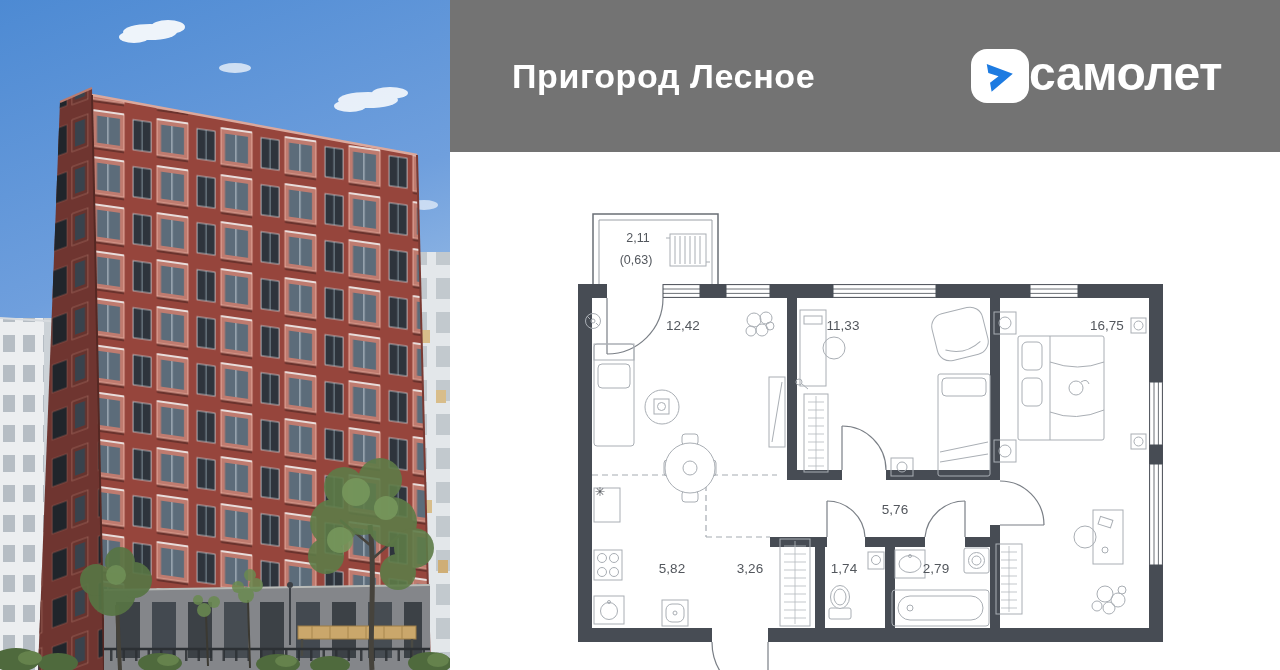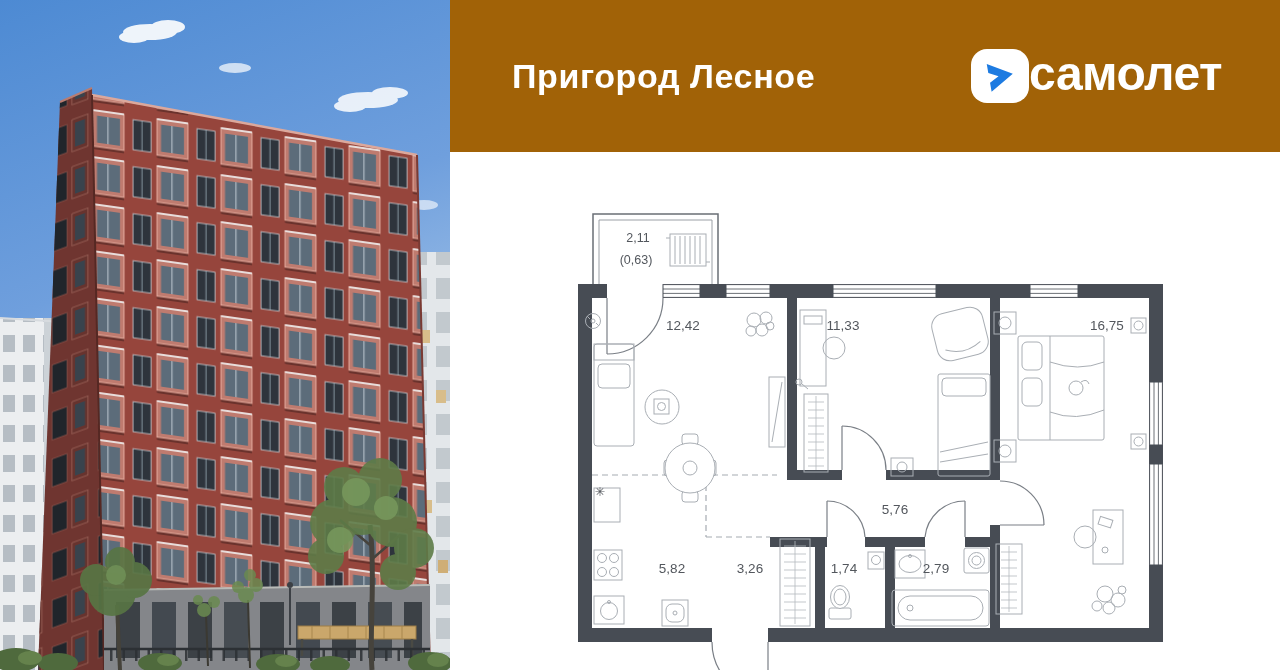--- a/index.html
+++ b/index.html
@@ -204,21 +204,21 @@
         <g fill="#65824c">
           <ellipse cx="30" cy="658" rx="12" ry="7"></ellipse>
             <ellipse cx="168" cy="660" rx="11" ry="6"></ellipse>
           <ellipse cx="286" cy="661" rx="11" ry="6"></ellipse>
             <ellipse cx="438" cy="660" rx="11" ry="7"></ellipse>
         </g>
       </g>
     </g>
   </svg>
 
-  <div id="banner" style="background:#a16207;justify-content:space-between;">
+  <div id="banner" style="background:#737373;justify-content:space-between;">
     <div class="title">Пригород Лесное</div>
     <div class="logo">
       <svg width="58" height="54" viewBox="0 0 58 54">
         <rect x="0" y="0" width="58" height="54" rx="16" fill="#ffffff"></rect>
         <g transform="rotate(-10 29 27)">
           <path d="M18 13 L42 27 L18 41 L18 32 L27.5 27 L18 22 Z" fill="#1d7be1"></path>
         </g>
       </svg>
       <span class="wordmark">самолет</span>
     </div>

